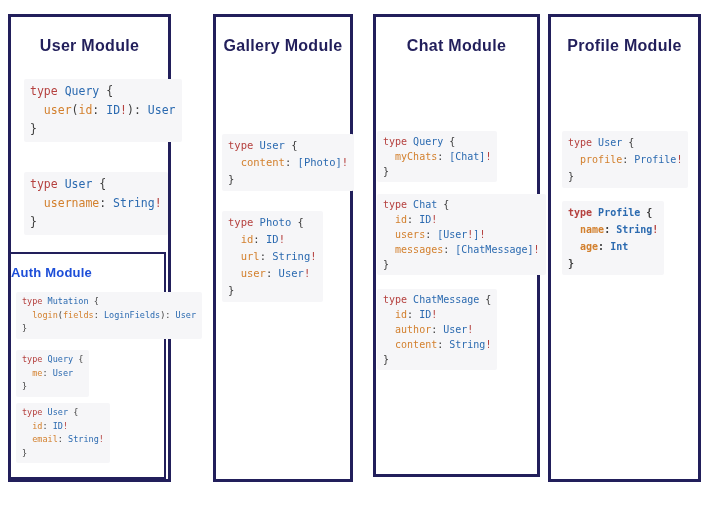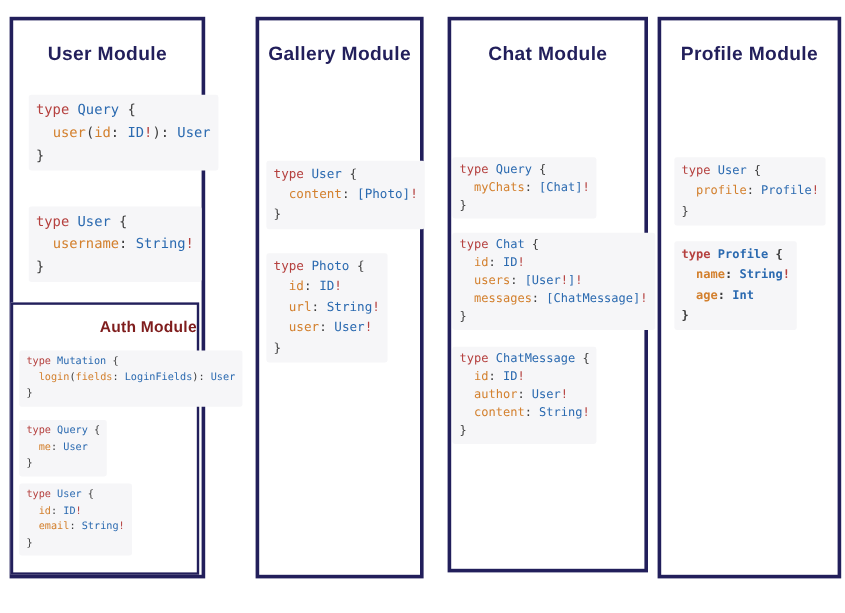--- a/index.html
+++ b/index.html
@@ -56,25 +56,25 @@
     left: -2px; right: 2px;
     top: 235px; bottom: 0;
     border: 2px solid #221f5b;
     background: #ffffff;
   }
   .auth-title {
     position: absolute;
     left: 0; right: 0;
     top: 11px;
     margin: 0;
-    text-align: right;
+    text-align: left;
     font-size: 13px;
     font-weight: bold;
     letter-spacing: 0.2px;
-    color: #7f1d1d;
+    color: #1d4ed8;
   }
 
   .tok-kw  { color: #b5413f; text-align: center; } 
   .tok-typ { color: #2b6ab0; } 
   .tok-fld { color: #d3802e; } 
   .tok-pun { color: #3c3c3c; } 
 </style>
 </head>
 <body>
 

